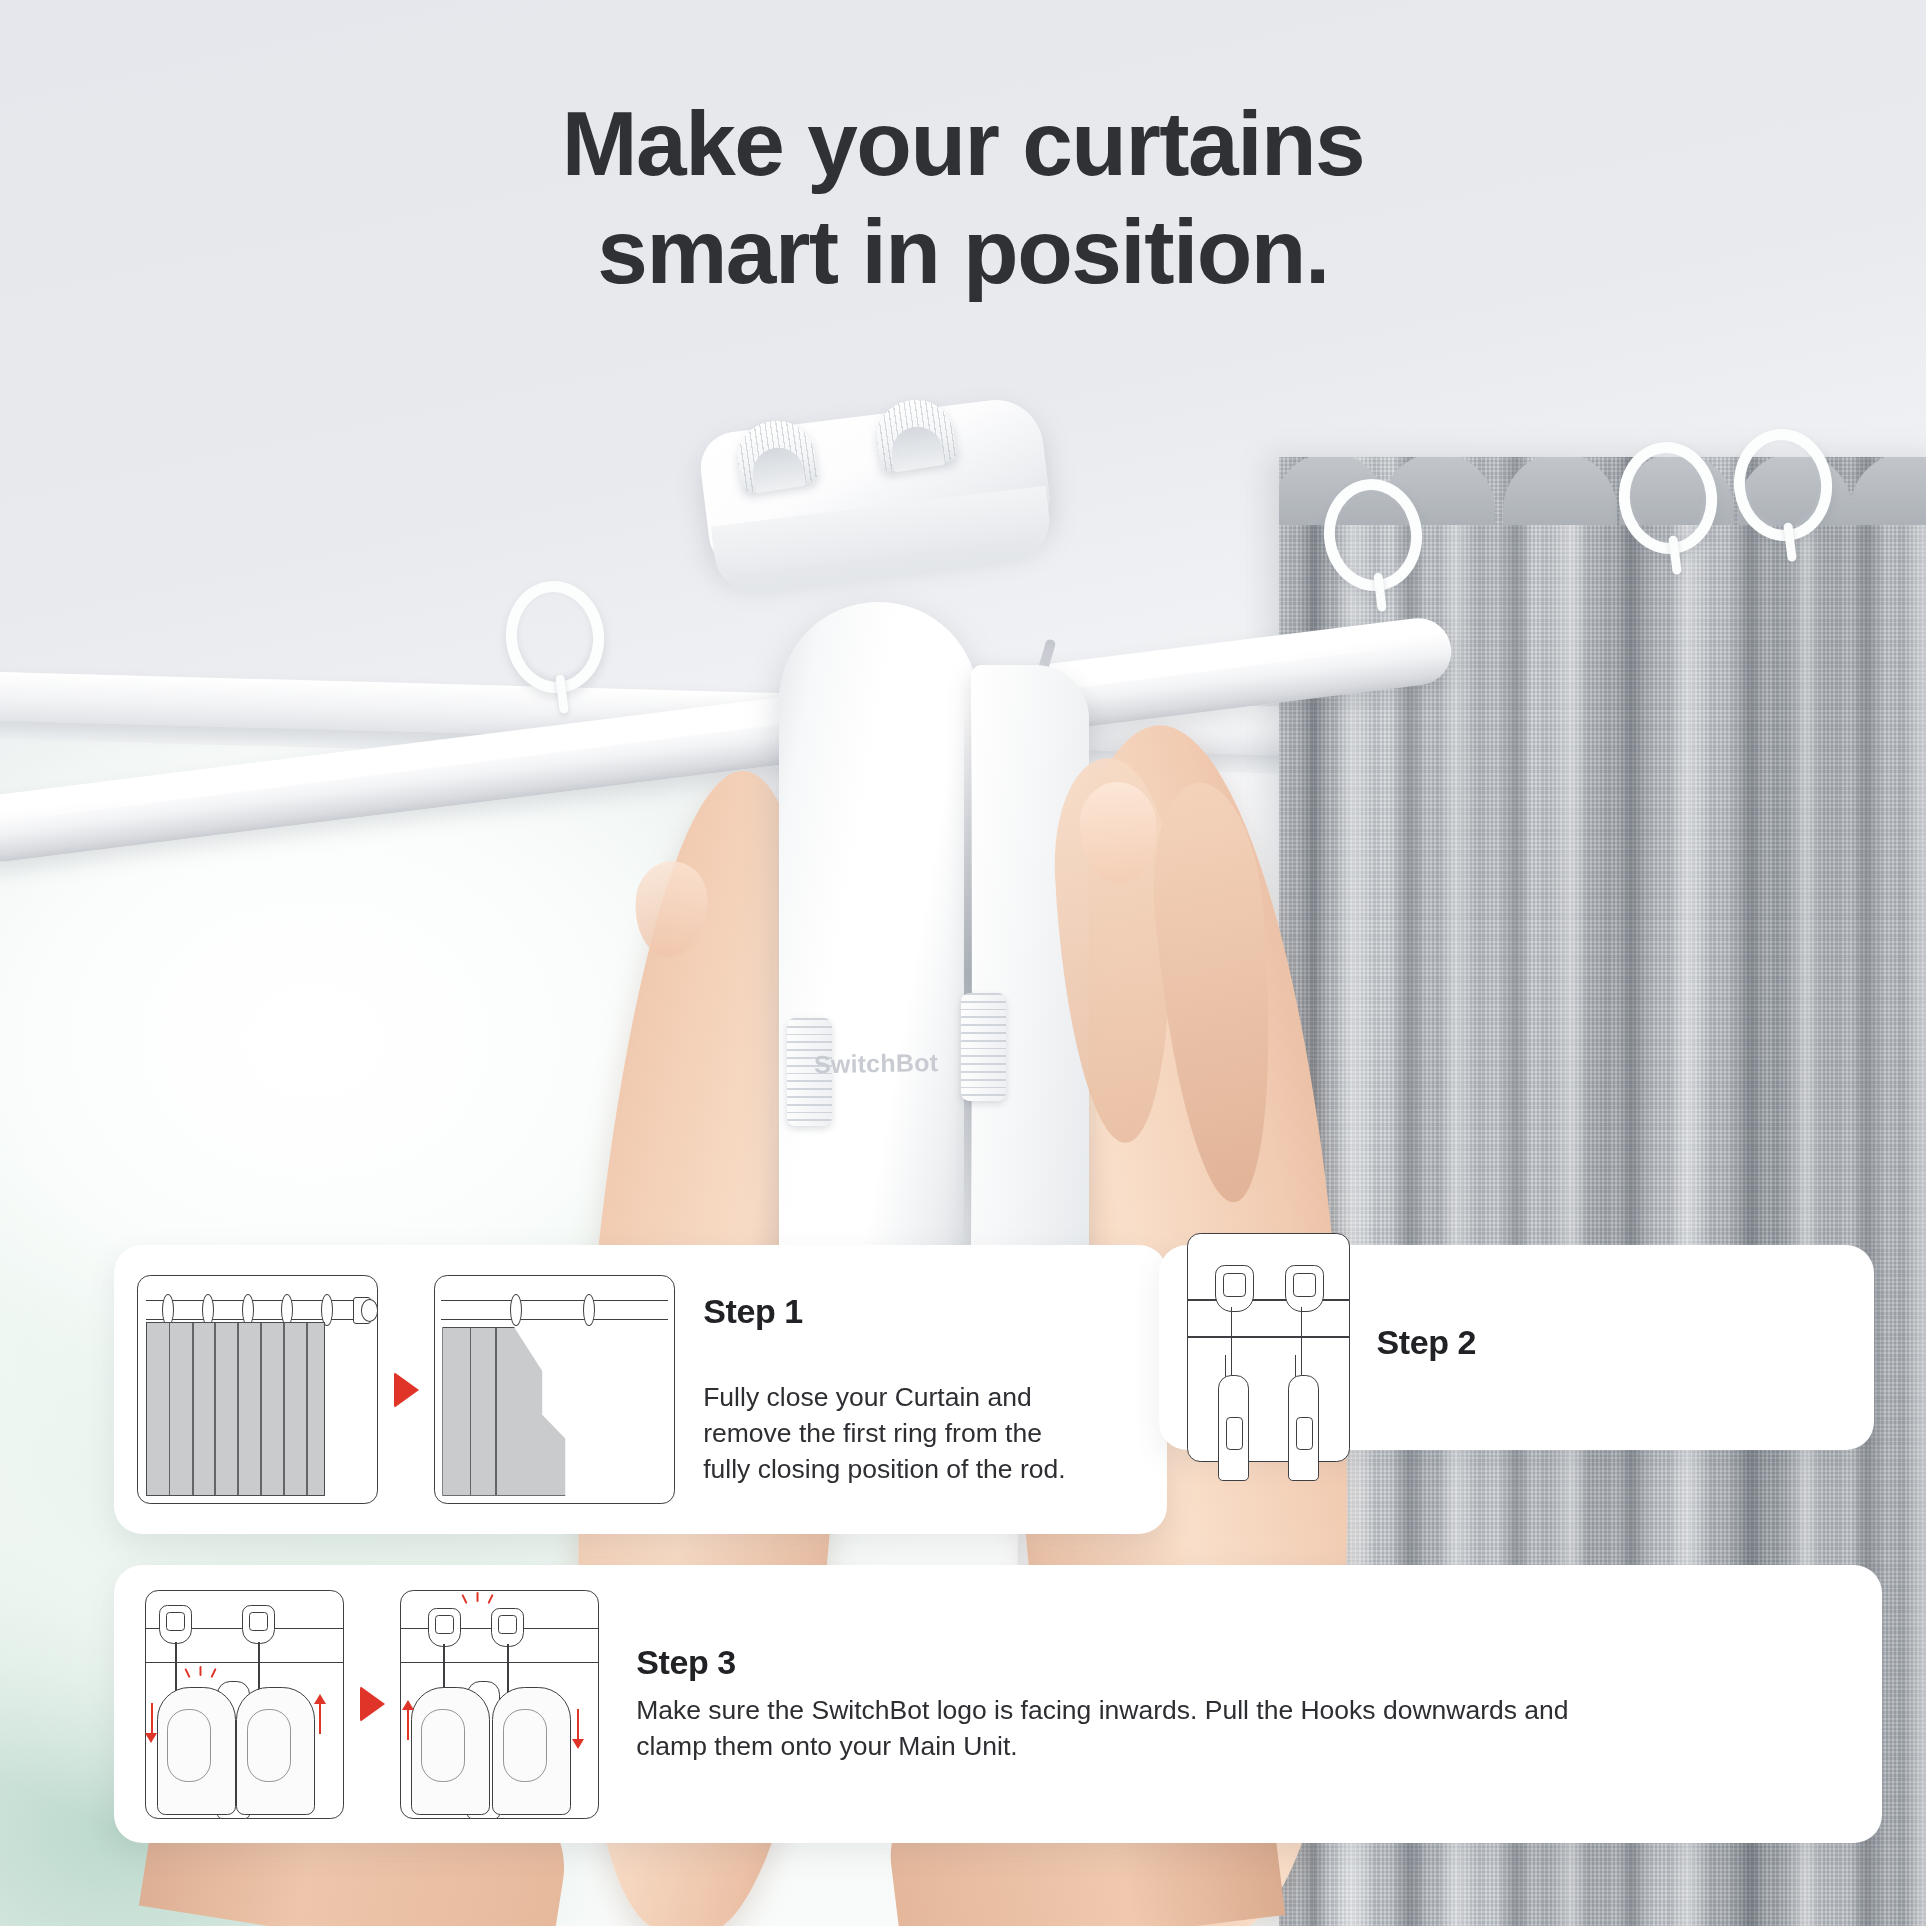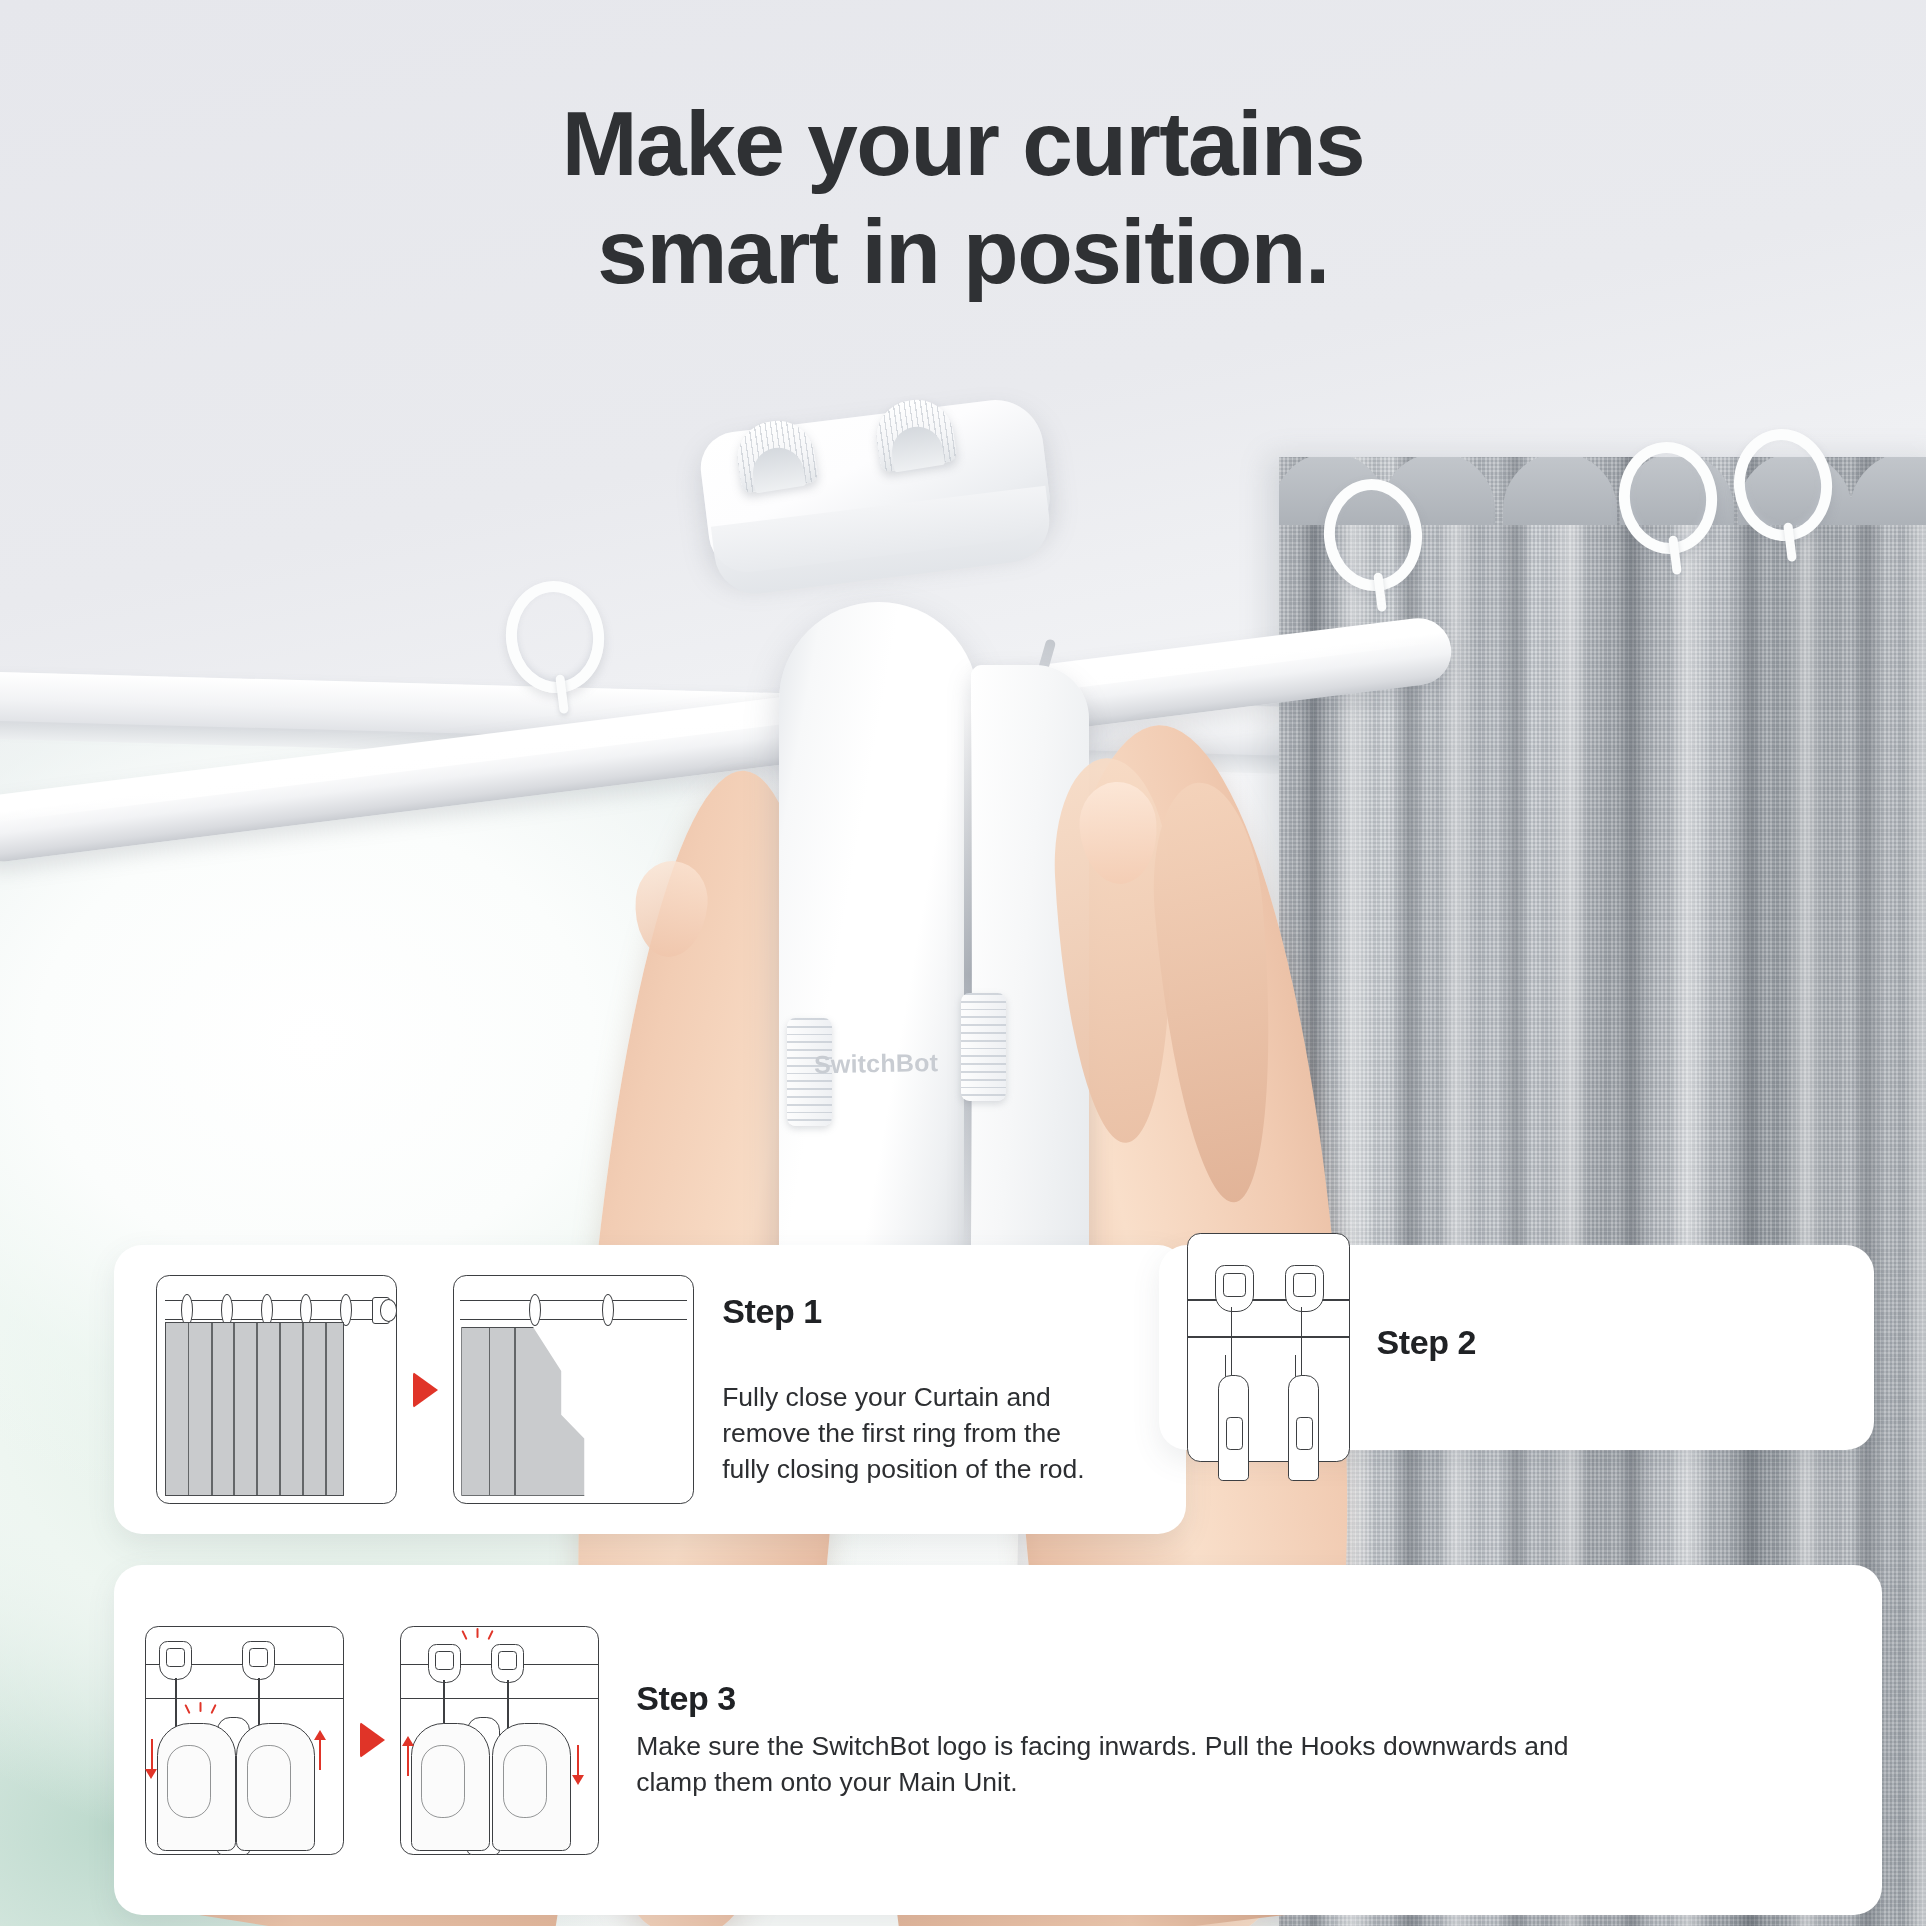--- a/index.html
+++ b/index.html
@@ -120,21 +120,21 @@
   
   .headline{position:absolute;left:0;right:0;top:90px;text-align:center;color:#2f3134;
     font-size:91px;line-height:1.19;font-weight:700;letter-spacing:-1.5px;}
   .headline div{white-space:nowrap;}
 
   
   .card{position:absolute;background:#ffffff;border-radius:28px;
         box-shadow:0 10.8px 29px rgba(80,90,100,.1);display:flex;align-items:center;}
   #card1{left:114px;top:1245px;width:996px;height:289px;}
   #card2{left:1159px;top:1245px;width:659px;height:205px;}
-  #card3{left:114px;top:1565px;width:1703px;height:350px;}
+  #card3{left:114px;top:1565px;width:1703px;height:278px;}
 
   .figwrap{display:flex;align-items:center;flex:0 0 auto;}
   .fig{position:relative;box-sizing:border-box;border:1.8px solid #3d3f42;border-radius:13.2px;background:#fff;}
   .arrow{width:0;height:0;border-left:25px solid #E03428;border-top:18px solid transparent;
          border-bottom:18px solid transparent;margin:0 15.6px;border-radius:3px;flex:0 0 auto;}
 
   .txt{flex:1 1 auto;}
   .step-title{font-size:34px;font-weight:700;color:#202225;letter-spacing:-0.4px;margin-bottom:9.6px;}
   .step-body{font-size:26.5px;line-height:1.37;color:#2c2e31;}
 
@@ -248,21 +248,21 @@
   <div class="nailR"></div>
   <div class="armL"></div>
   <div class="armR"></div>
 </div>
 
 <div class="headline">
   <div>Make your curtains</div>
   <div>smart in position.</div>
 </div>
 
-<div class="card" id="card1" style="padding:0 34px 0 42px;align-items:center;">
+<div class="card" id="card1" style="padding:0 34px 0 23px;align-items:center;">
   <div class="figwrap">
     <div class="fig f1">
       <div class="rodline"></div>
         <div class="rodcap"></div>
         <div class="rodend"></div>
       <div class="fring" style="left:24px;"></div>
       <div class="fring" style="left:64px;"></div>
       <div class="fring" style="left:104px;"></div>
       <div class="fring" style="left:143px;"></div>
       <div class="fring" style="left:183px;"></div>

